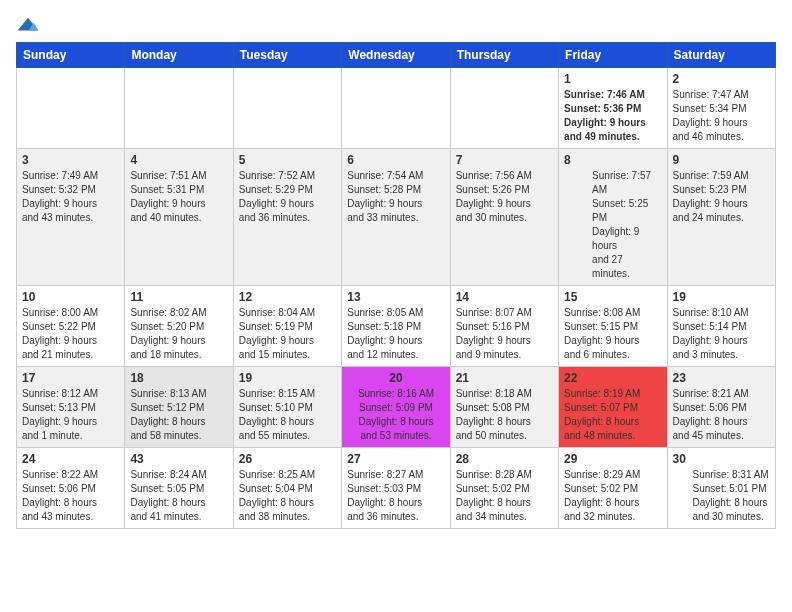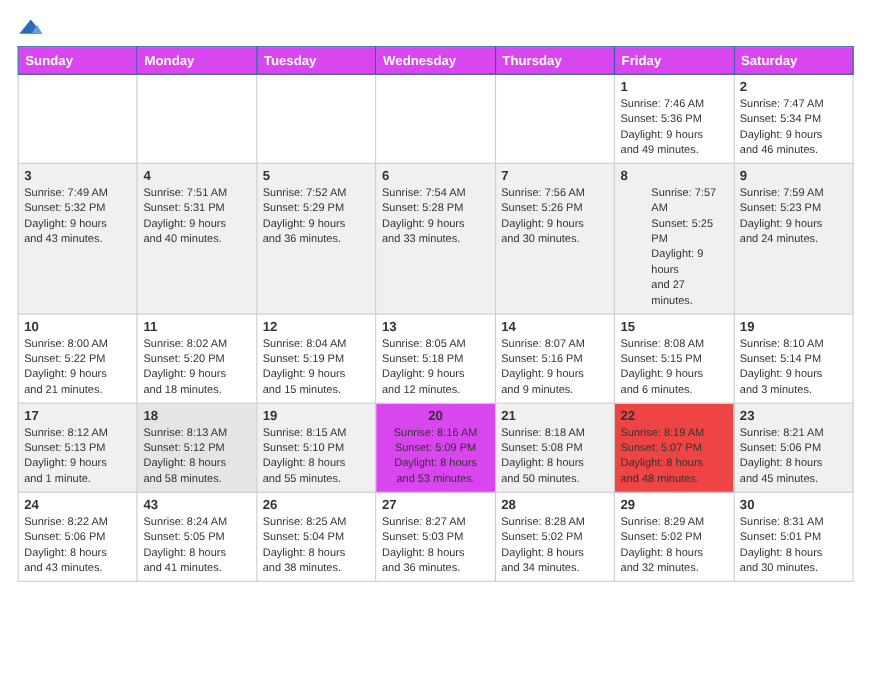--- a/index.html
+++ b/index.html
@@ -42,21 +42,21 @@
     .location {
       font-size: 15px;
       color: #555;
     }
     .calendar {
       width: 100%;
       border-collapse: collapse;
       border: 1px solid #ccc;
     }
     .calendar th {
-      background: #d946ef;
+      background: #1d4ed8;
       color: #fff;
       font-size: 12px;
       font-weight: bold;
       padding: 5px 6px;
       text-align: left;
       border: 1px solid #2060a0;
     }
     .calendar td {
       vertical-align: top;
       border: 1px solid #ccc;
@@ -120,21 +120,21 @@
   </thead>
   <tbody id="calendar-body">
   <tr>
         <td class="empty"></td>
         <td class="empty"></td>
         <td class="empty"></td>
         <td class="empty"></td>
         <td class="empty"></td>
         <td>
           <span class="day-num">1</span>
-          <div class="day-info" style="white-space: pre-line;">Sunrise: 7:46 AM
+          <div class="day-info" style="white-space: pre-line; font-weight: bold;">Sunrise: 7:46 AM
 Sunset: 5:36 PM
 Daylight: 9 hours
 and 49 minutes.</div>
         </td>
         <td>
           <span class="day-num">2</span>
           <div class="day-info" style="white-space: pre-line;">Sunrise: 7:47 AM
 Sunset: 5:34 PM
 Daylight: 9 hours
 and 46 minutes.</div>
@@ -331,20 +331,20 @@
         </td>
         <td>
           <span class="day-num">29</span>
           <div class="day-info" style="white-space: pre-line;">Sunrise: 8:29 AM
 Sunset: 5:02 PM
 Daylight: 8 hours
 and 32 minutes.</div>
         </td>
         <td>
           <span class="day-num">30</span>
-          <div class="day-info" style="white-space: pre-line;">Sunrise: 8:31 AM
+          <div class="day-info" style="white-space: pre-line; margin-left: 20px;">Sunrise: 8:31 AM
 Sunset: 5:01 PM
 Daylight: 8 hours
 and 30 minutes.</div>
         </td>
       </tr>
     </tbody>
 </table>
 
 </body></html>

